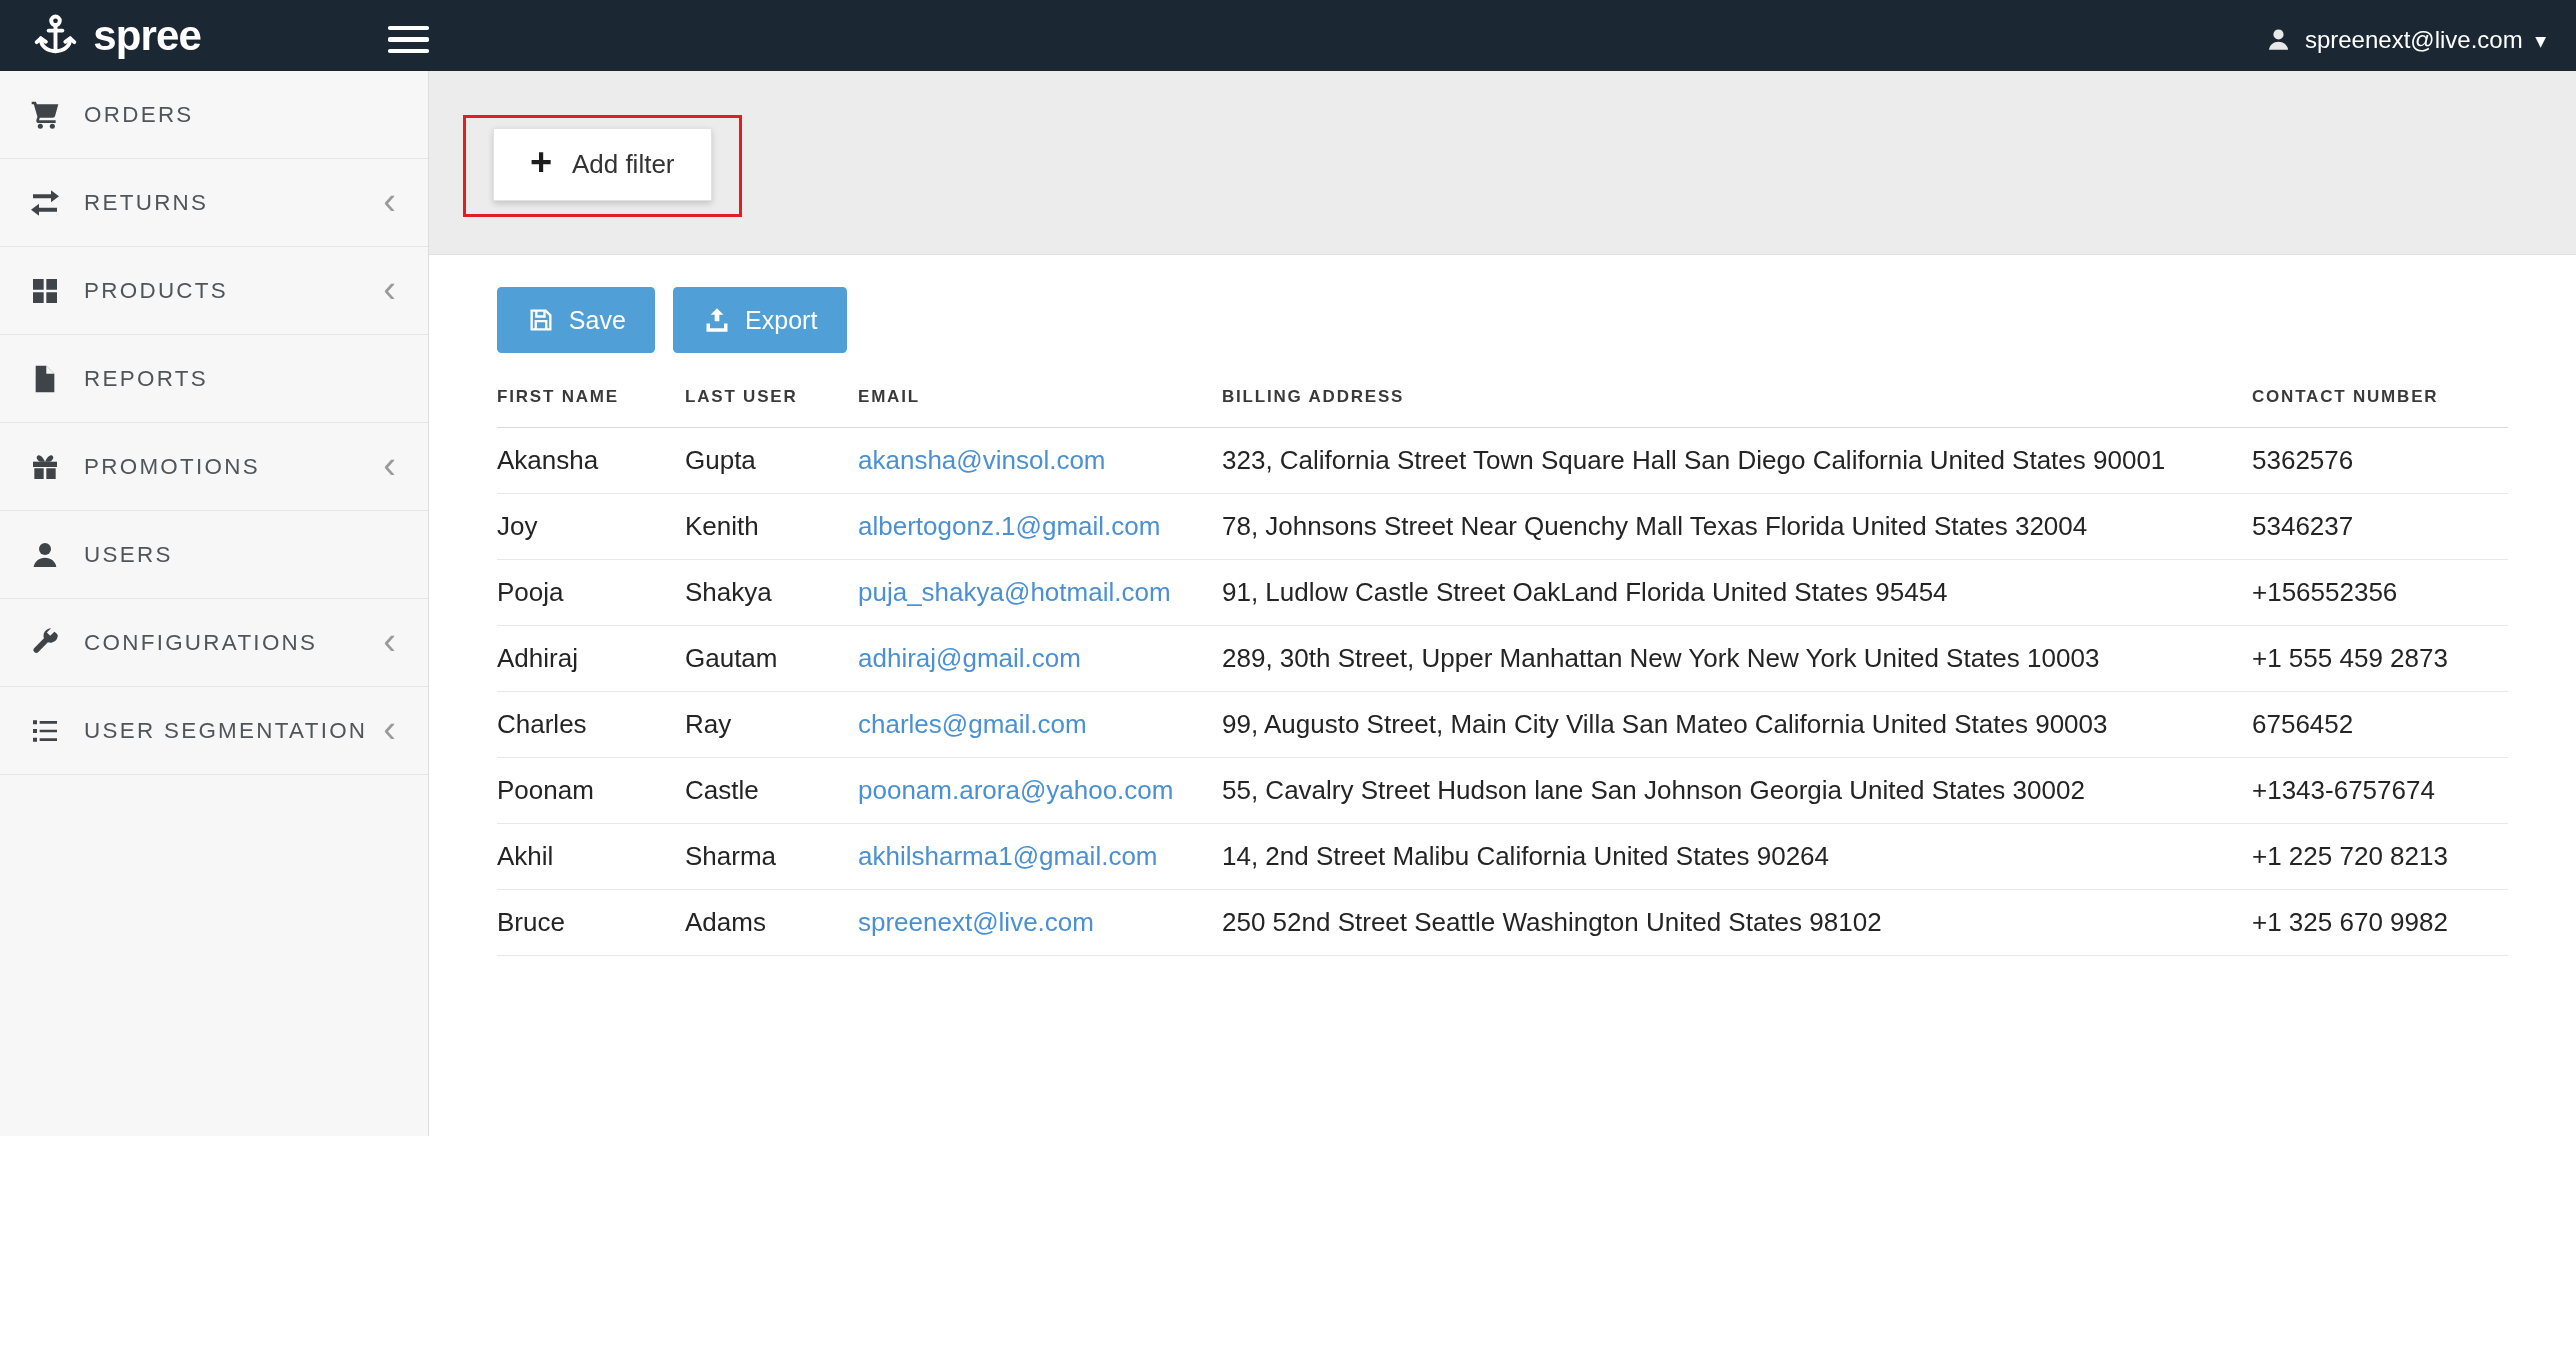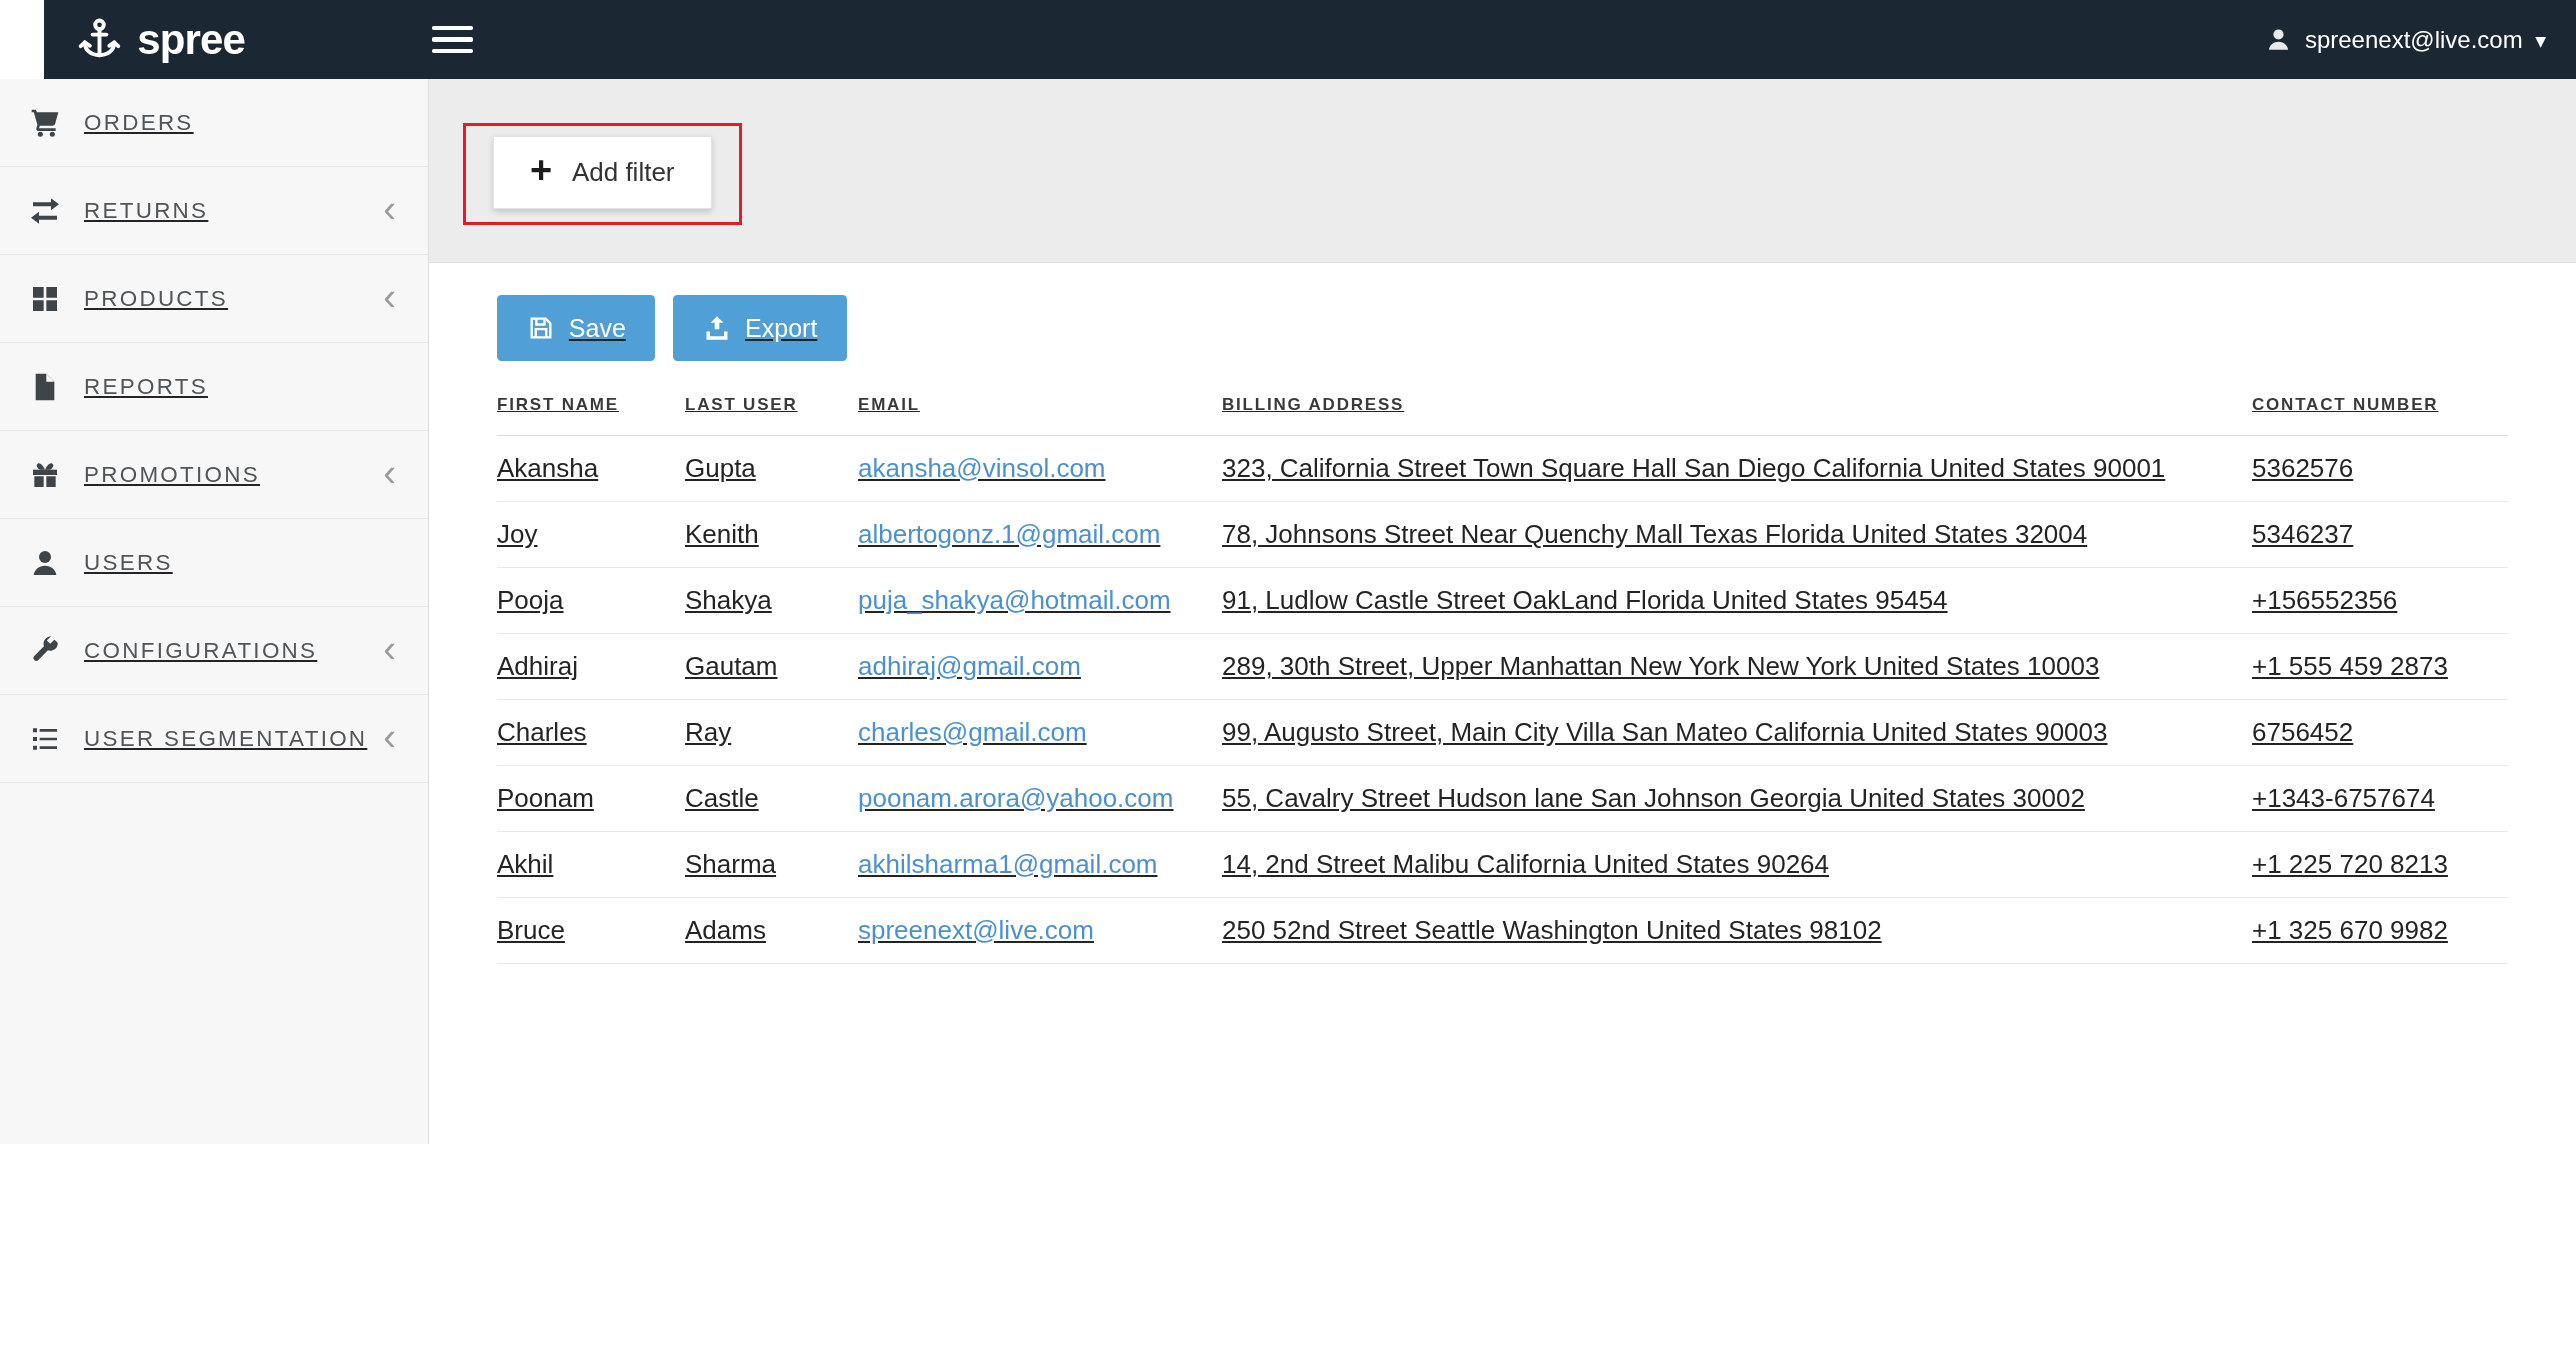--- a/index.html
+++ b/index.html
@@ -11,42 +11,42 @@
   }
   *{box-sizing:border-box;}
   html,body{margin:0;padding:0;overflow:hidden;}
   body{
     width:2576px;height:1350px;
     font-family:"Liberation Sans", sans-serif;
     background:#fff;color:#242424;
   }
   
   .topbar{
-    height:79px;background:var(--topbar-bg);
-    display:flex;align-items:center;position:relative;color:#fff;margin-left:44px;
+    height:71px;background:var(--topbar-bg);
+    display:flex;align-items:center;position:relative;color:#fff;
   }
   .brand{display:flex;align-items:center;gap:14.3px;padding-left:32px;cursor:pointer;}
   .brand-mark{width:47px;height:47px;display:flex;color:#fff;}
   .brand-mark svg{width:100%;height:100%;}
   .brand-text{font-size:42px;font-weight:bold;letter-spacing:-0.9px;}
   .hamburger{
     position:absolute;left:388px;top:0;height:79px;width:45px;
     background:none;border:none;cursor:pointer;
     display:flex;flex-direction:column;justify-content:center;gap:7.2px;padding:0;
   }
   .hamburger span{display:block;width:41px;height:4.5px;background:#fff;border-radius:1.8px;}
   .user-menu{
     position:absolute;right:30px;top:0;height:79px;
     display:flex;align-items:center;gap:12.5px;font-size:24px;cursor:pointer;color:#fff;
   }
   .user-avatar{width:27px;height:27px;display:flex;}
   .user-avatar svg{width:100%;height:100%;fill:#e8e8e8;}
   .caret{font-size:21.5px;line-height:1;margin-top:3.6px;}
   
-  .body-row{display:flex;height:1065px;text-decoration:underline;}
+  .body-row{display:flex;height:1065px;}
   .sidebar{
     width:429px;flex:none;background:var(--sidebar-bg);
     border-right:1.8px solid #dddddd;
   }
   .side-item{
     height:88px;display:flex;align-items:center;gap:23px;
     padding-left:29px;border-bottom:1.8px solid #e5e5e5;
     position:relative;cursor:pointer;
   }
   .side-icon{width:32px;height:32px;flex:none;display:flex;color:#3f4449;}

